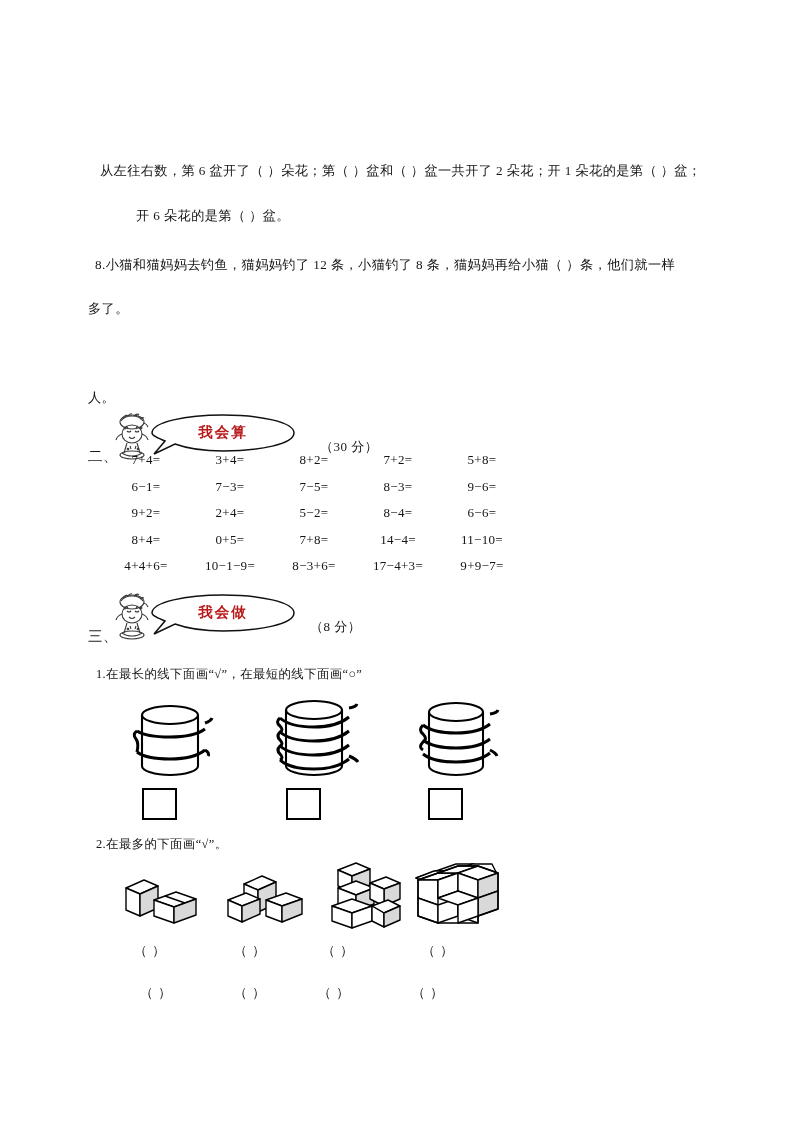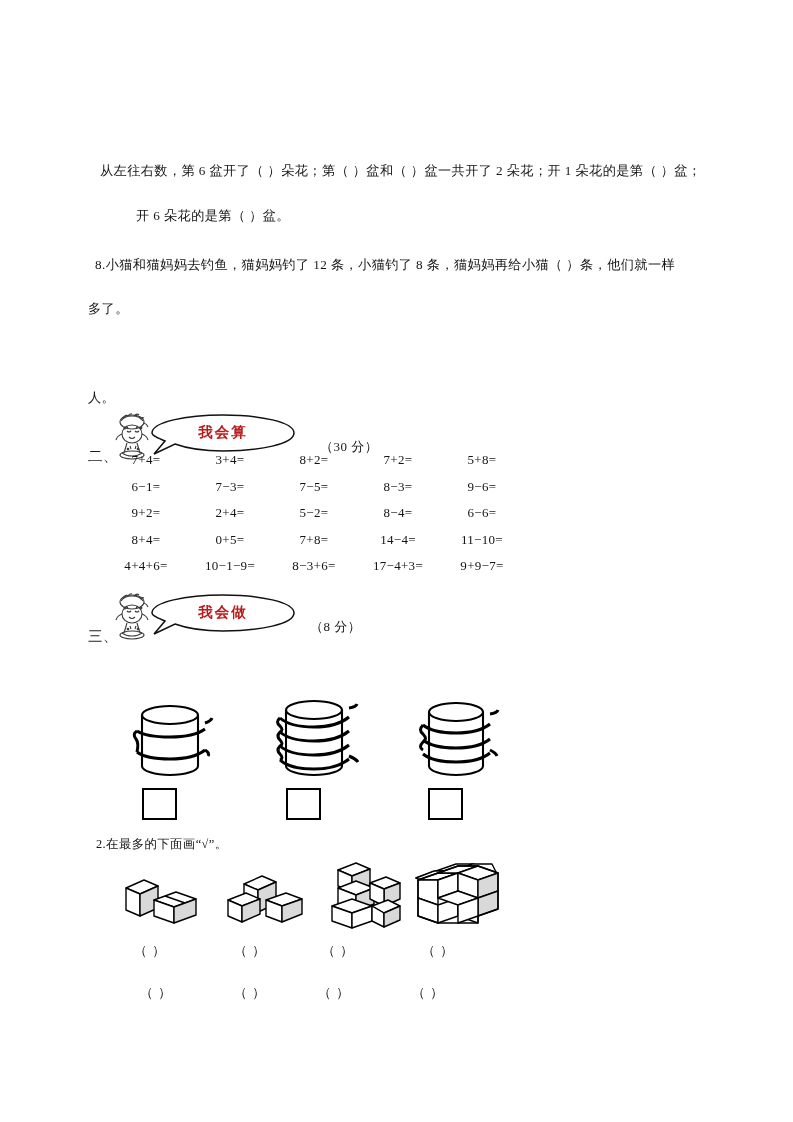--- a/index.html
+++ b/index.html
@@ -193,20 +193,21 @@
     <span class="bubble">
       <svg viewBox="0 0 150 42" width="150" height="42">
         <path d="M75 2 C112 2 146 9 146 20 C146 31 112 38 75 38 C55 38 38 35 27 31 L6 41 L17 28 C10 25 4 23 4 20 C4 9 38 2 75 2 Z" fill="#ffffff" stroke="#111111" stroke-width="1.5"></path>
       </svg>
       <span class="bub-text">我会做</span>
     </span>
 
     <span class="score" style="left:222px;top:26px;">（8 分）</span>
   </div>
 
+  <div class="sub-q" style="left:96px;top:666px;">1.在最长的线下面画“√”，在最短的线下面画“○”</div>
 
   <div class="cyl-row" style="left:110px;top:700px;width:420px;height:120px;">
 
     <span class="cyl" style="left:14px;top:0;">
       <svg width="92" height="90" viewBox="0 0 92 90">
         <g fill="none" stroke="#000" stroke-width="2.1">
           <ellipse cx="46" cy="15" rx="28" ry="9"></ellipse>
           <path d="M18 15 L18 66"></path>
           <path d="M74 15 L74 66"></path>
           <path d="M18 66 a28 9 0 0 0 56 0"></path>

